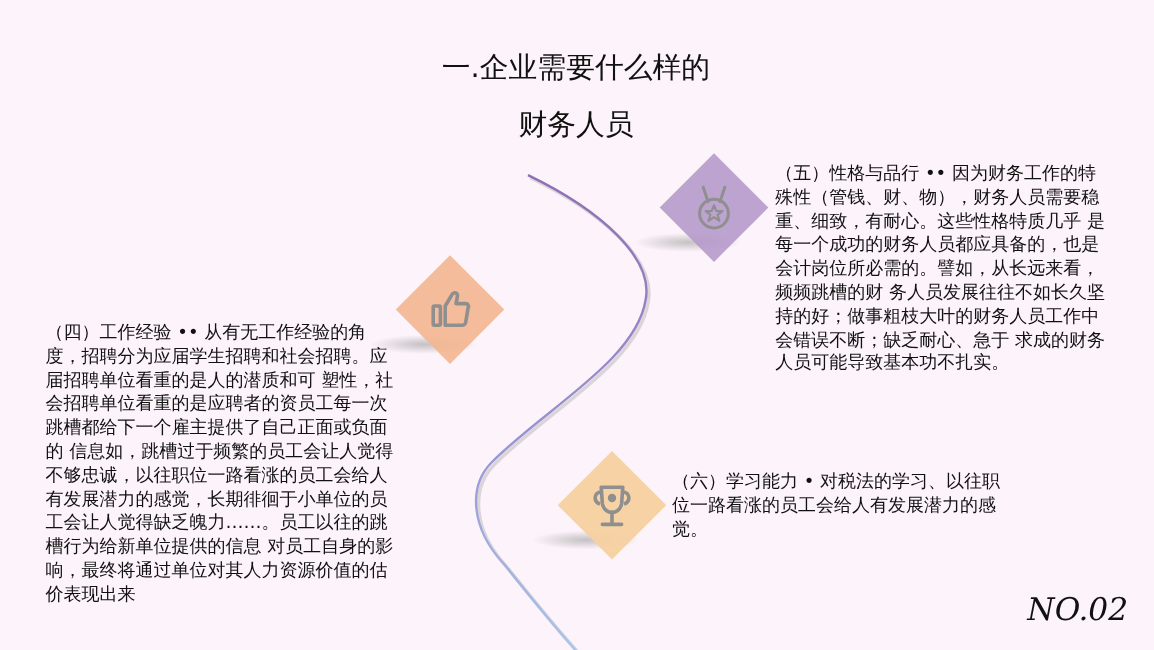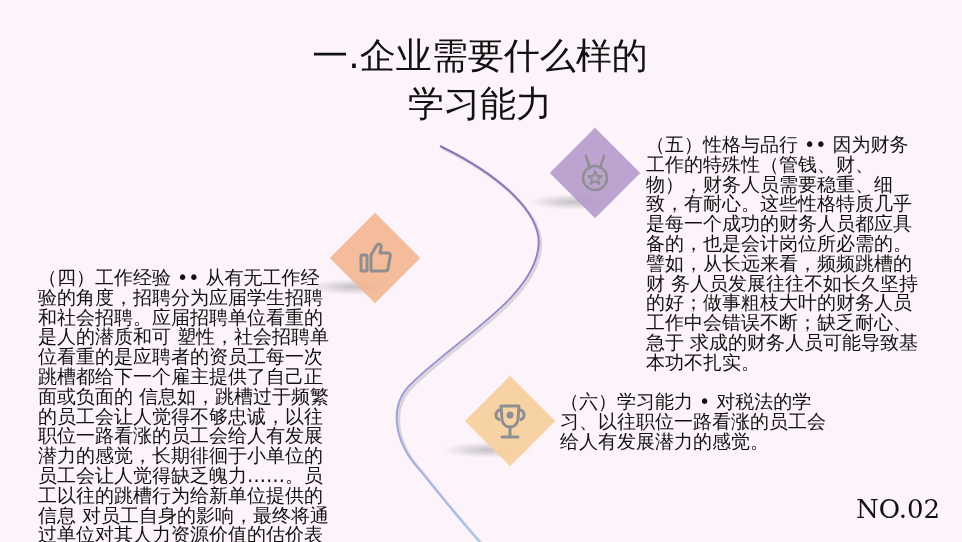--- a/index.html
+++ b/index.html
@@ -4,48 +4,48 @@
 <style>
   html, body { margin:0; padding:0; }
   body {
     width:962px; height:542px; overflow:hidden; position:relative;
     background:#fdf4fb;
     font-family:"DejaVu Sans","Liberation Sans",sans-serif;
     color:#111;
   }
   .title {
     position:absolute; left:260px; top:32px; width:440px;
-    text-align:center; font-size:36px; line-height:48px; color:#111;
+    text-align:center; font-size:24px; line-height:48px; color:#111;
   }
   .curve { position:absolute; left:0; top:0; }
   .diamond-wrap { position:absolute; width:90px; height:90px; }
   .diamond {
     position:absolute; left:13px; top:13px; width:64px; height:64px;
     transform:rotate(45deg);
   }
   .shadow {
     position:absolute; left:-22px; top:66px; width:90px; height:16px;
     border-radius:50%;
     background:radial-gradient(ellipse at center, rgba(150,150,150,0.55) 0%, rgba(150,150,150,0) 70%);
   }
   .icon { position:absolute; left:22px; top:22px; width:46px; height:46px; }
   .para {
-    position:absolute; font-size:19px; line-height:19.8px; color:#111;
+    position:absolute; font-size:15px; line-height:19.8px; color:#111;
   }
   .footer {
     position:absolute; right:22px; bottom:18px;
-    font-family:"DejaVu Serif","Liberation Serif",serif; font-size:26px; color:#111;
+    font-family:"DejaVu Serif","Liberation Serif",serif; font-size:26px; color:#111;font-style:italic;
   }
 </style>
 </head>
 <body>
 
 <div class="title">
   <div>一.企业需要什么样的</div>
-  <div>学习能力</div>
+  <div>财务人员</div>
 </div>
 
 <svg class="curve" width="962" height="542" viewBox="0 0 962 542">
   <defs>
     <linearGradient id="cg" x1="0" y1="0" x2="0" y2="1">
       <stop offset="0" stop-color="#8e6fb5"></stop>
       <stop offset="0.6" stop-color="#9a98d4"></stop>
       <stop offset="1" stop-color="#a9c6ea"></stop>
     </linearGradient>
   </defs>

